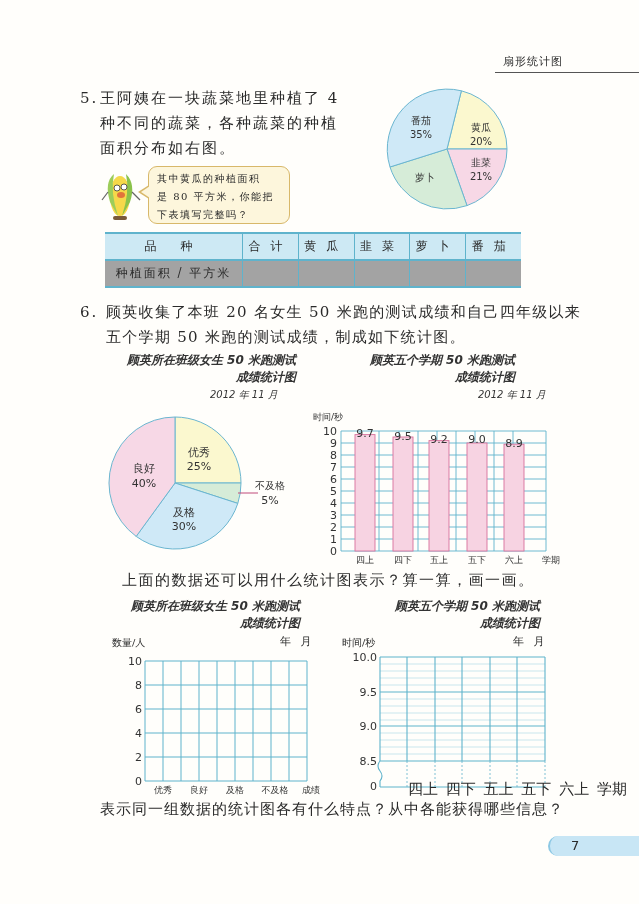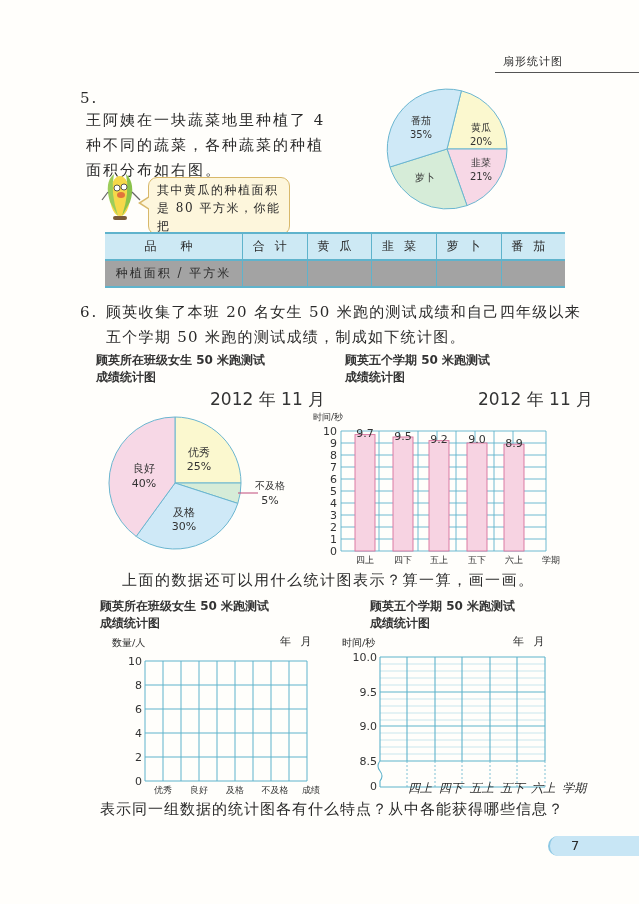--- a/index.html
+++ b/index.html
@@ -1,42 +1,42 @@
 <!DOCTYPE html>
 <html><head>
 <meta charset="utf-8">
 <style>
   html,body{margin:0;padding:0;}
   body{width:639px;height:904px;background:#fffefb;position:relative;overflow:hidden;font-family:"DejaVu Serif",serif;color:#2a2a2a;}
   .abs{position:absolute;}
   .header-title{left:503px;top:54px;font-size:11px;letter-spacing:1px;}
   .header-line{left:495px;top:72px;width:144px;height:1px;background:#555;}
   .q{font-size:15px;line-height:25px;letter-spacing:2px;}
-  .bubble{left:148px;top:177px;width:142px;height:58px;border:1.5px solid #d8b86a;border-radius:9px;background:#fdf6dc;font-size:12px;line-height:18px;padding:3px 8px;box-sizing:border-box;letter-spacing:1.5px;}
+  .bubble{left:148px;top:166px;width:142px;height:58px;border:1.5px solid #d8b86a;border-radius:9px;background:#fdf6dc;font-size:10px;line-height:18px;padding:3px 8px;box-sizing:border-box;letter-spacing:1.5px;}
   .bubble:before{content:"";position:absolute;left:-11px;top:18px;width:0;height:0;border-top:7px solid transparent;border-bottom:7px solid transparent;border-right:11px solid #d8b86a;}
   .bubble:after{content:"";position:absolute;left:-8px;top:19px;width:0;height:0;border-top:6px solid transparent;border-bottom:6px solid transparent;border-right:9px solid #fdf6dc;}
-  table.veg{border-collapse:collapse;left:105px;top:232px;width:460px;font-size:12px;}
+  table.veg{border-collapse:collapse;left:105px;top:232px;width:416px;font-size:12px;}
   table.veg td{border-left:1px solid #5fb3cc;border-top:2px solid #5fb3cc;border-bottom:2px solid #5fb3cc;height:23px;text-align:center;letter-spacing:10px;background:#a3a3a3;}
   table.veg tr:first-child td{background:#cde9f4;}
   table.veg td:first-child{border-left:none;width:135px;}
   table.veg tr:last-child td{letter-spacing:2px;}
-  .ctitle{font-family:"DejaVu Sans",sans-serif;font-weight:bold;font-size:12px;text-align:left;line-height:17px;color:#333;}
-  .cdate{font-family:"DejaVu Sans",sans-serif;font-size:17px;color:#333;}
+  .ctitle{font-family:"DejaVu Sans",sans-serif;font-weight:bold;font-size:12px;text-align:right;line-height:17px;color:#333;font-style:italic;}
+  .cdate{font-family:"DejaVu Sans",sans-serif;font-size:10px;color:#333;font-style:italic;}
   .small{font-size:10px;}
   .page-tab{left:548px;top:836px;width:91px;height:20px;background:#c8e6f5;border-radius:10px 0 0 10px;border-left:2px solid #8cc8e4;font-family:"DejaVu Sans",sans-serif;font-size:13px;}
   .page-tab span{position:absolute;left:21px;top:2px;}
 </style>
 </head>
 <body>
 
 <div class="abs header-title">扇形统计图</div>
 <div class="abs header-line"></div>
 
 <div class="abs q" style="left:80px;top:86px;">5.</div>
-<div class="abs q" style="left:86px;top:86px;margin-top:22px;">
+<div class="abs q" style="left:100px;top:86px;">
   <div>王阿姨在一块蔬菜地里种植了 4</div>
   <div>种不同的蔬菜，各种蔬菜的种植</div>
   <div>面积分布如右图。</div>
 </div>
 
 <svg class="abs" style="left:100px;top:162px;" width="46" height="62">
   <ellipse cx="20" cy="34" rx="10" ry="20" fill="#f5d84a"></ellipse>
   <path d="M10 40 Q4 20 14 12 Q10 30 18 54 Z" fill="#9ccd5a"></path>
   <path d="M30 40 Q36 22 26 12 Q30 30 22 54 Z" fill="#8ac24a"></path>
   <circle cx="17" cy="26" r="3" fill="#fff" stroke="#333" stroke-width="0.8"></circle>
@@ -279,21 +279,21 @@
   </g>
   <path d="M40 111 Q36 116 40 121 Q44 126 40 131 L40 137" stroke="#5fb3cc" fill="none" stroke-width="1.1"></path>
   <g font-size="11" text-anchor="end" fill="#333" font-family="DejaVu Sans, sans-serif">
     <text x="37" y="11">10.0</text>
       <text x="37" y="46">9.5</text>
       <text x="37" y="80">9.0</text>
       <text x="37" y="115">8.5</text>
       <text x="37" y="140">0</text>
   </g>
 </svg>
-<div class="abs" style="left:408px;top:780px;font-size:12px;word-spacing:3px;font-style:italic;">
+<div class="abs" style="left:408px;top:780px;font-size:15px;word-spacing:3px;">
   <span>四上</span>
   <span>四下</span>
   <span>五上</span>
   <span>五下</span>
   <span>六上</span>
   <span>学期</span>
 </div>
 
 <div class="abs q" style="left:100px;top:797px;letter-spacing:1px;">表示同一组数据的统计图各有什么特点？从中各能获得哪些信息？</div>
 

